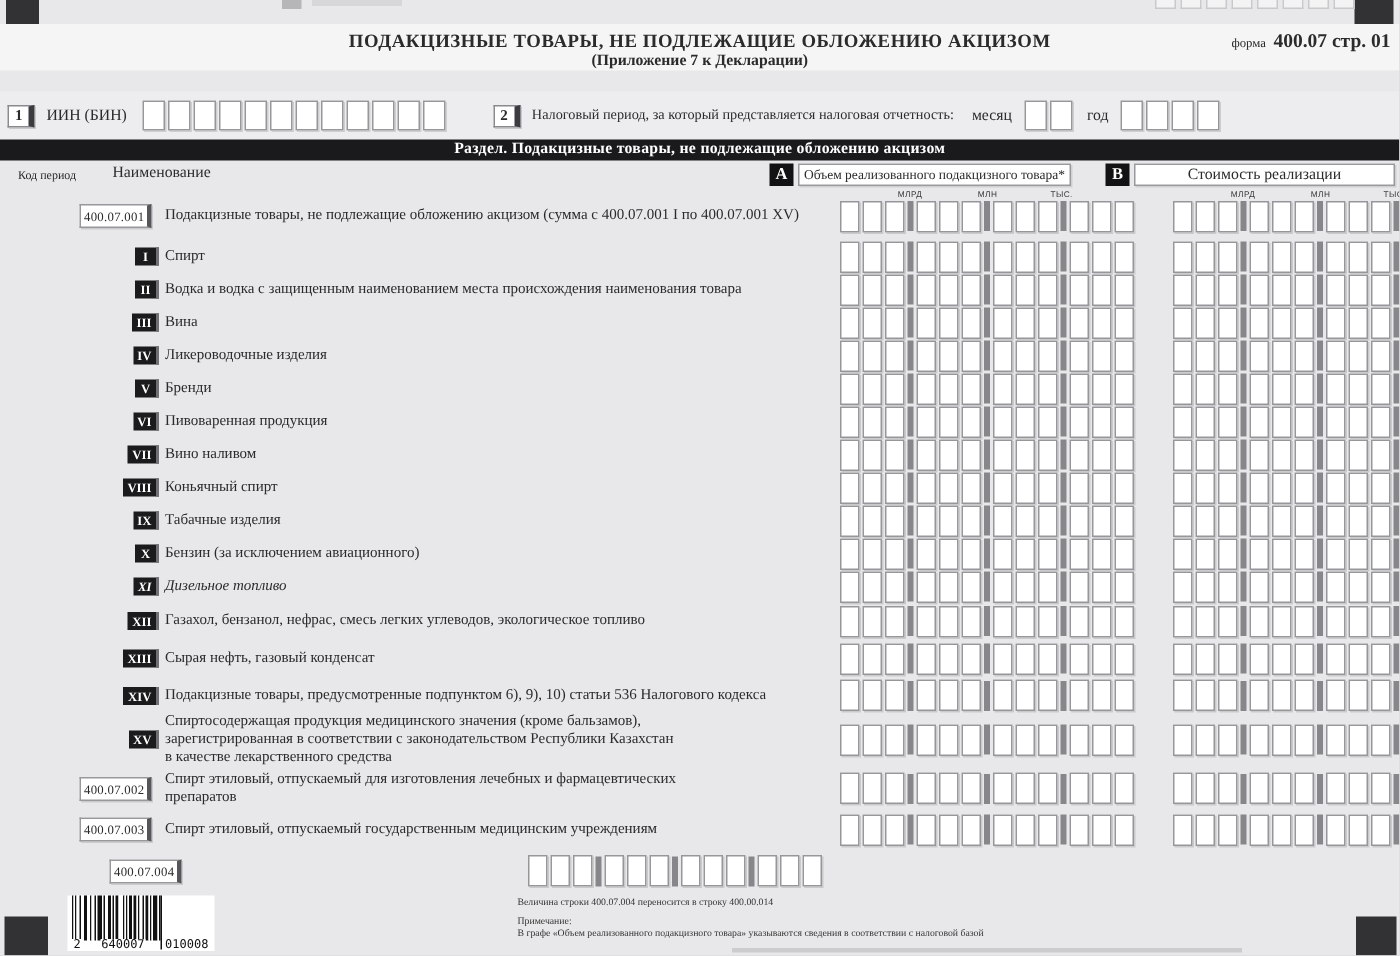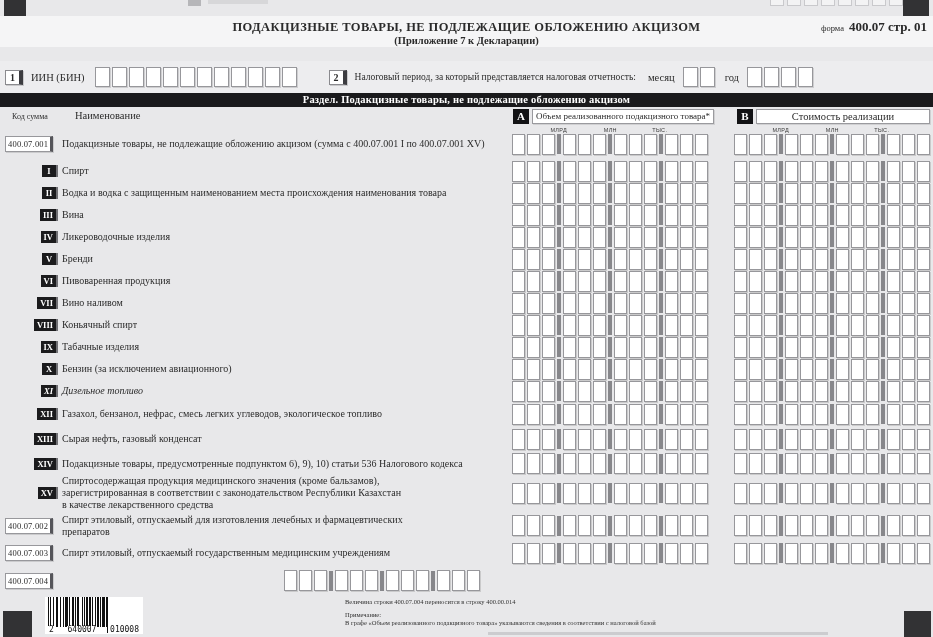--- a/index.html
+++ b/index.html
@@ -47,21 +47,21 @@
   .colhead{position:absolute;left:0;top:107px;width:933px;height:21px;}
   .col-code{position:absolute;left:12px;top:5px;font-size:8px;}
   .col-name{position:absolute;left:75px;top:3px;font-size:10.5px;}
   .ab-box{position:absolute;top:2px;width:16px;height:15px;background:#121214;color:#fff;
           font-size:11px;font-weight:bold;text-align:center;line-height:15px;}
   .ab-label{position:absolute;top:2px;height:13px;background:#fff;border:1px solid #9a9a9e;
             text-align:center;line-height:13px;box-shadow:1px 1px 0 rgba(0,0,0,.1);}
   .a-box{left:513px;} .a-label{left:532px;width:180px;font-size:9px;}
   .b-box{left:737px;} .b-label{left:756px;width:172px;font-size:10.5px;}
   
-  #rows{position:absolute;left:0;top:128px;width:841px;}
+  #rows{position:absolute;left:0;top:128px;width:841px;padding-left:48px;}
   .form-row{display:flex;align-items:center;padding-left:5px;}
   .code-area{width:57px;flex:none;display:flex;align-items:center;}
   .roman-area{justify-content:flex-end;padding-right:4px;box-sizing:border-box;}
   .codebox{background:#fff;border:1px solid #98989c;border-right:3px solid #55555a;
            font-size:8.5px;padding:2px 2px;letter-spacing:.2px;box-shadow:1px 1px 0 rgba(0,0,0,.12);}
   .romanbox{background:#1b1b1d;color:#fff;font-size:8.5px;font-weight:bold;padding:1px 3px;
             min-width:8px;text-align:center;border-right:2px solid #707074;}
   .row-name{width:450px;flex:none;font-size:10px;line-height:1.18;white-space:pre-line;
             padding-right:2px;box-sizing:border-box;}
   .cells-a{width:222px;flex:none;}
@@ -144,21 +144,21 @@
           <span class="cell big"></span>
           <span class="cell big"></span>
           <span class="cell big"></span>
           <span class="cell big"></span>
         </span>
       </span>
   </div>
 
   <div class="bar bar2">Раздел. Подакцизные товары, не подлежащие обложению акцизом</div>
   <div class="colhead">
-    <span class="col-code">Код сумма</span>
+    <span class="col-code">Код период</span>
     <span class="col-name">Наименование</span>
     <span class="ab-box a-box">A</span>
     <span class="ab-label a-label">Объем реализованного подакцизного товара*</span>
     <span class="ab-box b-box">B</span>
     <span class="ab-label b-label">Стоимость реализации</span>
   </div>
 
   <div id="rows">
       <div class="form-row" style="min-height: 32px;">
         <div class="code-area">
@@ -958,21 +958,21 @@
             <span class="cell"></span>
             <span class="cell"></span>
             <span class="cell"></span>
             <span class="sep"></span>
             <span class="cell"></span>
             <span class="cell"></span>
             <span class="cell"></span>
           </span>
         </div>
       </div>
-      <div class="form-row" style="min-height: 29px;">
+      <div class="form-row" style="min-height: 29px; margin-left: 20px;">
         <div class="code-area">
           <span class="codebox">400.07.004</span>
         </div>
         <div class="cells-a"></div>
         <div class="cells-b">
           <span class="cellgrp">
             <span class="cell"></span>
             <span class="cell"></span>
             <span class="cell"></span>
             <span class="sep"></span>

